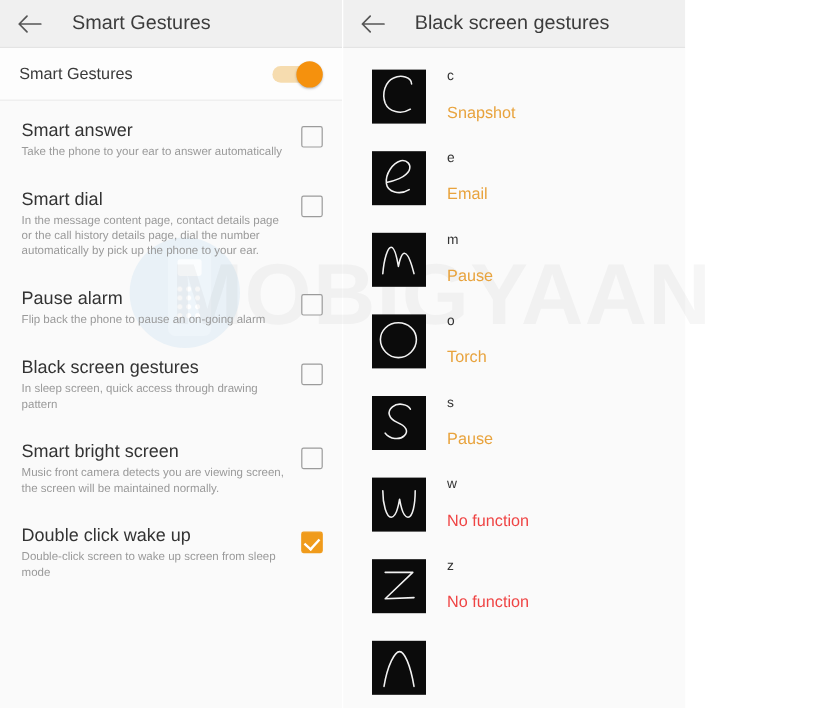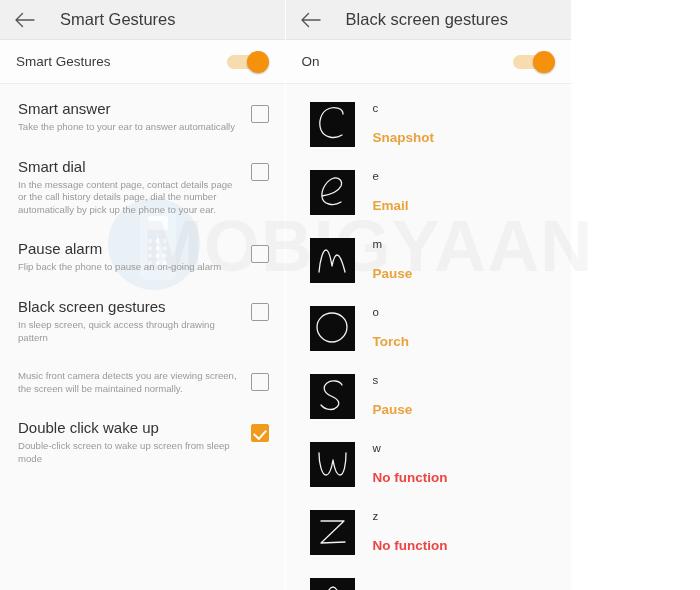--- a/index.html
+++ b/index.html
@@ -122,21 +122,21 @@
   .gesture-item {
     display: flex; align-items: center; padding: 7px 16px 7px 24px;
     height: 68px;
   }
   .g-icon {
     width: 45px; height: 45px; background: #0b0b0b;
     flex: 0 0 auto; display: block;
   }
   .g-text { margin-left: 18px; }
   .g-letter { font-size: 11.5px; color: #333333; line-height: 15px; }
-  .g-action { font-size: 13.5px; line-height: 19px; margin-top: 12px; color: #e8a33d; font-weight: bold; }
+  .g-action { font-size: 13.5px; line-height: 19px; margin-top: 12px; color: #e8a33d; }
   .g-action.none { color: #ef4444; }
 </style>
 </head>
 <body>
 
 <div class="screens">
 
   <div class="screen left">
 
     <div class="appbar">
@@ -180,20 +180,21 @@
         </div>
         <div class="setting-item">
           <div class="si-text">
             <div class="si-title">Black screen gestures</div>
             <div class="si-desc">In sleep screen, quick access through drawing pattern</div>
           </div>
           <div class="checkbox"></div>
         </div>
         <div class="setting-item">
           <div class="si-text">
+            <div class="si-title">Smart bright screen</div>
             <div class="si-desc">Music front camera detects you are viewing screen, the screen will be maintained normally.</div>
           </div>
           <div class="checkbox"></div>
         </div>
         <div class="setting-item">
           <div class="si-text">
             <div class="si-title">Double click wake up</div>
             <div class="si-desc">Double-click screen to wake up screen from sleep mode</div>
           </div>
           <div class="checkbox checked"></div>
@@ -205,27 +206,20 @@
 
     <div class="appbar">
       <div class="back-icon">
         <svg width="22" height="18" viewBox="0 0 22 18" aria-hidden="true">
           <path d="M20 9 H2 M8.5 2.5 L2 9 L8.5 15.5" fill="none" stroke="#555" stroke-width="1.4" stroke-linecap="round" stroke-linejoin="round"></path>
         </svg>
       </div>
       <div class="appbar-title">Black screen gestures</div>
     </div>
 
-    <div class="toggle-row">
-      <div class="tr-label">On</div>
-      <div class="switch">
-        <div class="track"></div>
-        <div class="knob"></div>
-      </div>
-    </div>
 
     <div class="gesture-list" id="gesture-list">
         <div class="gesture-item">
           <div class="g-icon"><svg width="45" height="45" viewBox="0 0 45 45">
               <path d="M33 12 C33 6, 24 4, 18 7 C11 10, 8 20, 11 28 C14 35, 24 38, 32 33" fill="none" stroke="#f2f2f2" stroke-width="1.3" stroke-linecap="round" stroke-linejoin="round"></path>
             </svg></div>
           <div class="g-text">
             <div class="g-letter">c</div>
             <div class="g-action">Snapshot</div>
           </div>

